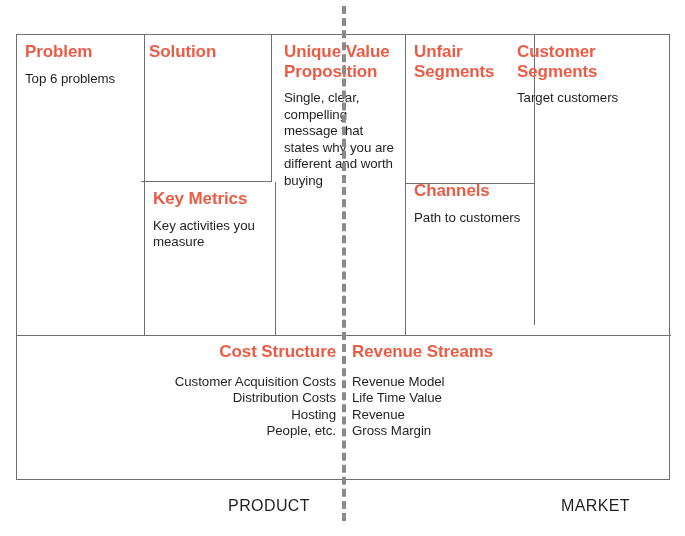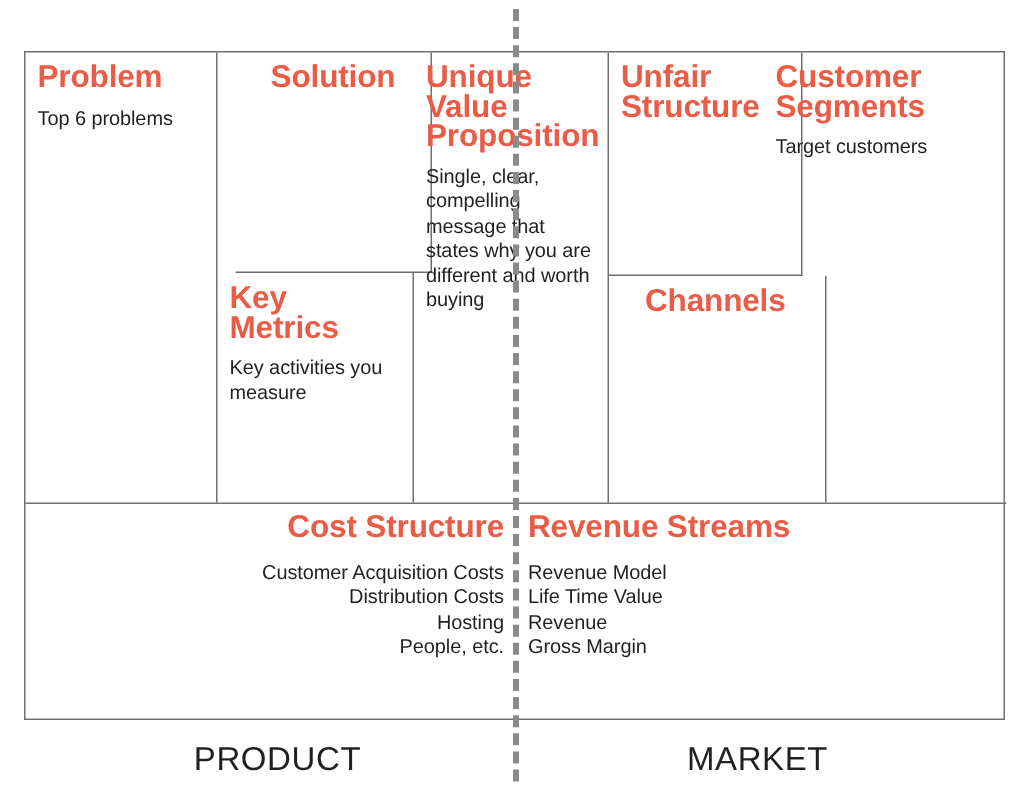--- a/index.html
+++ b/index.html
@@ -34,44 +34,44 @@
     padding: 7px 8px 4px 8px;
     overflow: hidden;
   }
 
   
   .bd-r { border-right: 1.6px solid #6f6f6f; }
   .bd-b { border-bottom: 1.6px solid #6f6f6f; }
 
   .cell-title {
     color: #ea5c46;
-    font-size: 21px;
+    font-size: 17px;
     font-weight: bold;
     line-height: 19.5px;
     letter-spacing: -0.1px;
     margin: 0 0 0 0;
     white-space: pre-line;
   }
   .cell-body {
     color: #231f20;
     font-size: 13.3px;
     line-height: 16.6px;
     letter-spacing: -0.05px;
     white-space: pre-line;
   }
   .gap-sm { height: 9px; }
   .gap-md { height: 12px; }
 
   
   #cell-problem          { left: 0;     top: 0;    width: 128px; height: 300px; }
-  #cell-solution         { left: 140px; top: 0;    width: 131px; height: 147px; text-align: center; }
+  #cell-solution         { left: 124px; top: 0;    width: 131px; height: 147px; }
   #cell-key-metrics      { left: 128px; top: 147px;width: 131px; height: 153px; }
   #cell-uvp              { left: 259px; top: 0;    width: 130px; height: 300px; }
   #cell-unfair-advantage { left: 389px; top: 0;    width: 129px; height: 149px; }
-  #cell-channels         { left: 389px; top: 149px;width: 129px; height: 151px; margin-left: 16px; }
+  #cell-channels         { left: 389px; top: 139px;width: 129px; height: 151px; }
   #cell-customer-segments{ left: 492px; top: 0;    width: 136px; height: 300px; }
   #cell-cost-structure   { left: 0;     top: 300px;width: 327px; height: 146px; text-align: right; }
   #cell-revenue-streams  { left: 327px; top: 300px;width: 327px; height: 146px; }
 
   
   #row-divider {
     position: absolute;
     left: 0;
     top: 300px;
     width: 654px;
@@ -87,24 +87,24 @@
     width: 0;
     height: 515px;
     border-left: 4px dashed #8a8a8a;
   }
 
   
   .axis-label {
     position: absolute;
     top: 494px;
     color: #231f20;
-    font-size: 22px;
+    font-size: 16px;
     line-height: 24px;
     letter-spacing: 0.4px;
-    text-align: center;
+    text-align: right;
   }
   #label-product { left: 60px;  width: 250px; }
   #label-market  { left: 380px; width: 250px; }
 </style>
 </head>
 <body>
 
 <div id="canvas-frame">
 
   <div class="cell bd-r" id="cell-problem">
@@ -124,27 +124,28 @@
     <div class="cell-body">Key activities you measure</div>
   </div>
 
   <div class="cell bd-r" id="cell-uvp">
     <div class="cell-title">Unique Value Proposition</div>
     <div class="gap-sm"></div>
     <div class="cell-body">Single, clear, compelling message that states why you are different and worth buying</div>
   </div>
 
   <div class="cell bd-r bd-b" id="cell-unfair-advantage">
-    <div class="cell-title">Unfair Structure</div>
+    <div class="cell-title">Unfair Segments</div>
     <div class="gap-sm"></div>
   </div>
 
   <div class="cell bd-r" id="cell-channels">
     <div class="cell-title">Channels</div>
     <div class="gap-sm"></div>
+    <div class="cell-body">Path to customers</div>
   </div>
 
   <div class="cell" id="cell-customer-segments">
     <div class="cell-title">Customer Segments</div>
     <div class="gap-sm"></div>
     <div class="cell-body">Target customers</div>
   </div>
 
   <div id="row-divider"></div>
 

